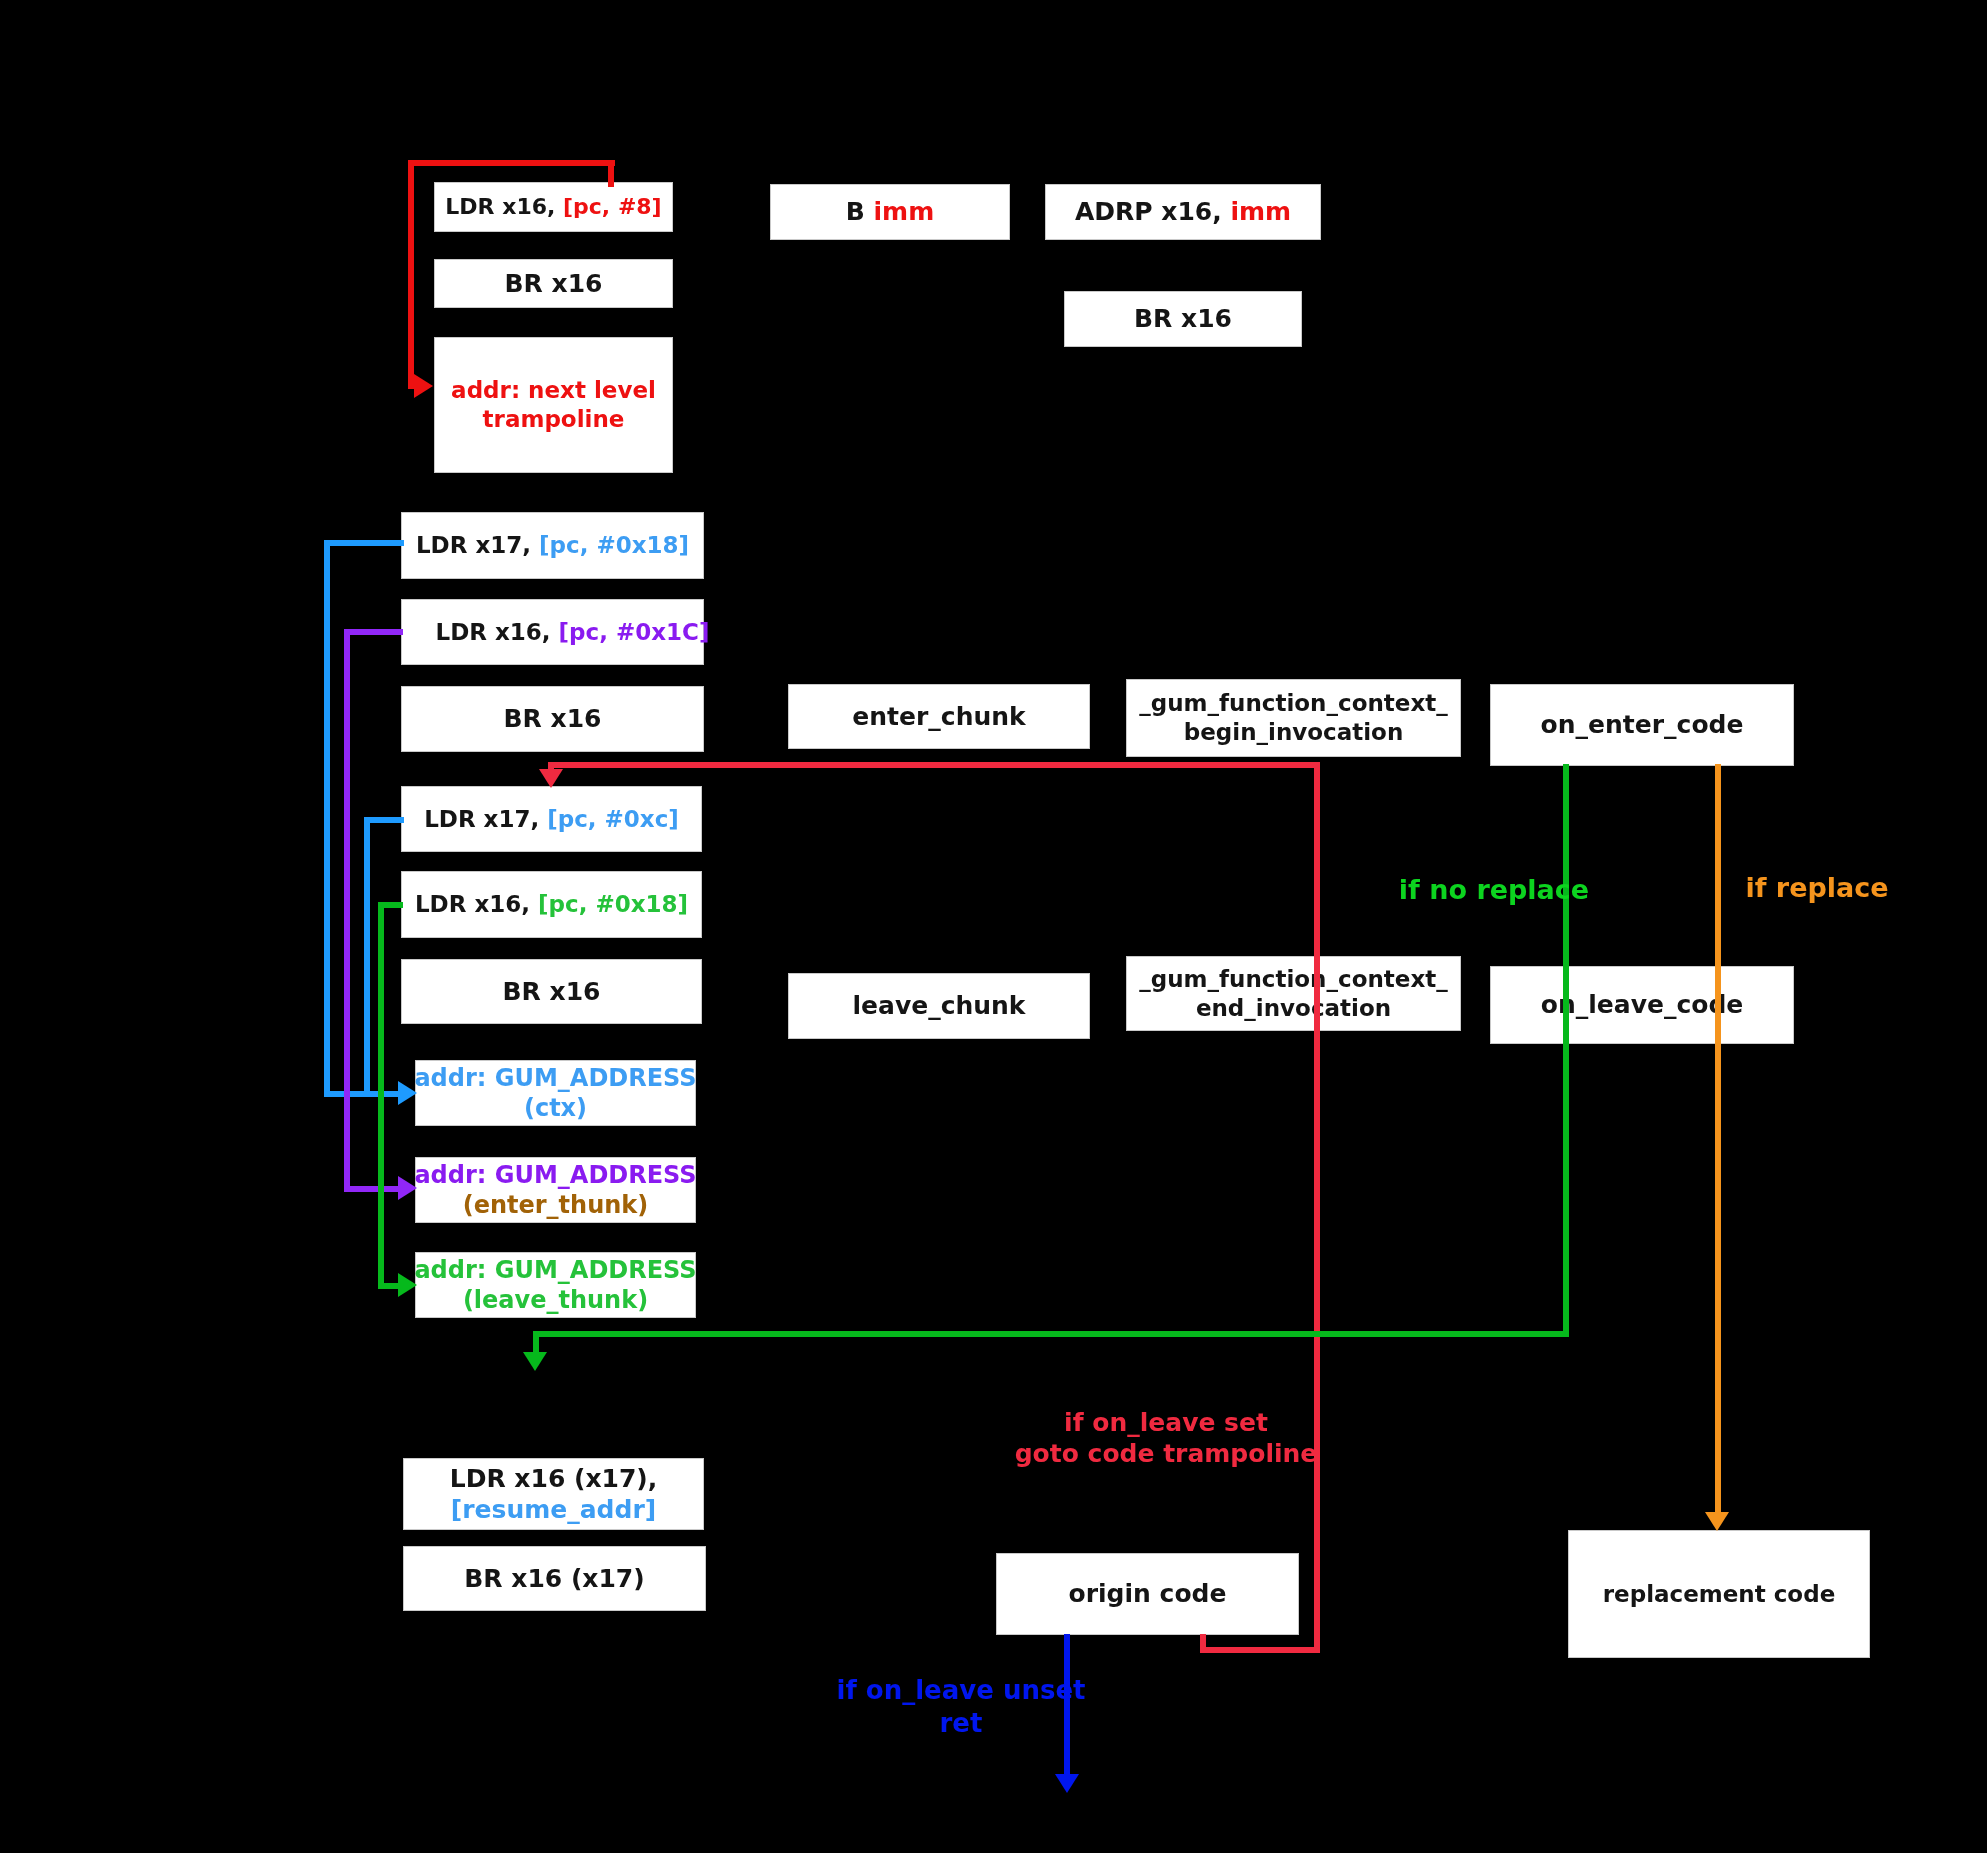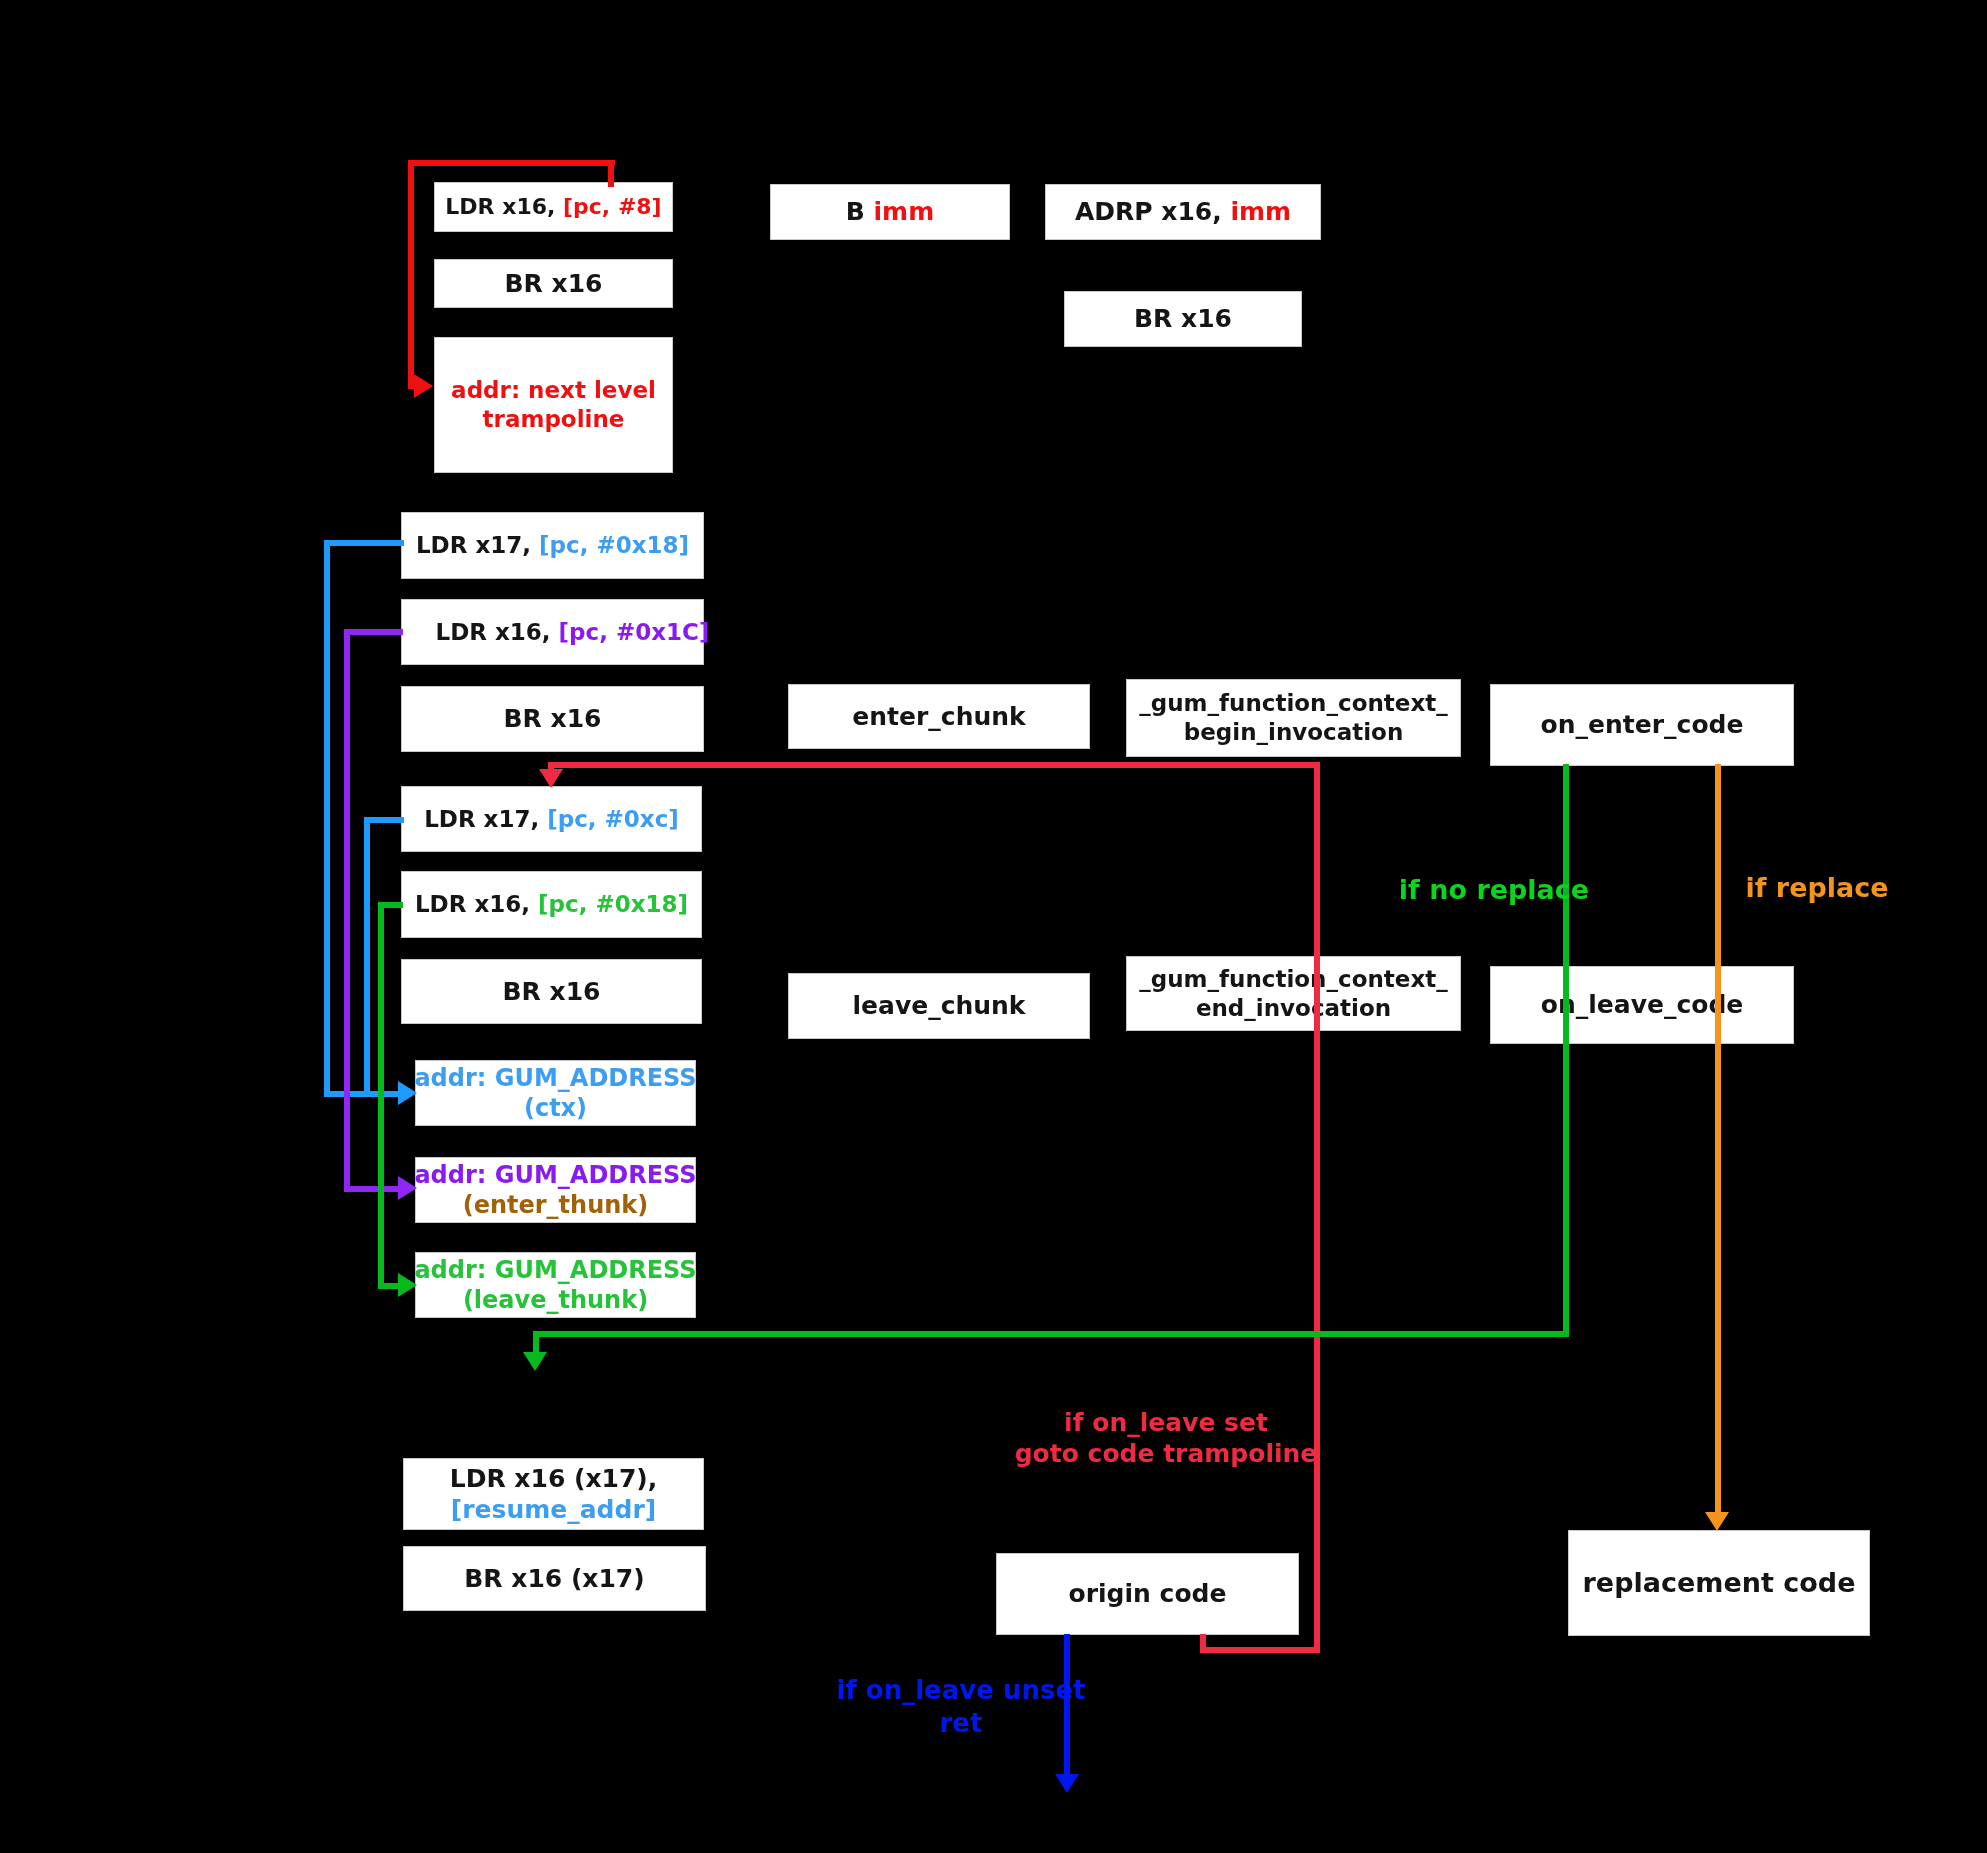--- a/index.html
+++ b/index.html
@@ -87,21 +87,21 @@
     <div class="node" style="left: 403px; top: 1458px; width: 301px; height: 72px; font-size: 25px;">
       <div class="ln"><span style="color: rgb(21, 21, 21);">LDR x16 (x17),</span></div>
       <div class="ln"><span style="color: rgb(61, 157, 243);">[resume_addr]</span></div>
     </div>
     <div class="node" style="left: 403px; top: 1546px; width: 303px; height: 65px; font-size: 25px;">
       <div class="ln"><span style="color: rgb(21, 21, 21);">BR x16 (x17)</span></div>
     </div>
     <div class="node" style="left: 996px; top: 1553px; width: 303px; height: 82px; font-size: 25px;">
       <div class="ln"><span style="color: rgb(21, 21, 21);">origin code</span></div>
     </div>
-    <div class="node" style="left: 1568px; top: 1530px; width: 302px; height: 106px; font-size: 27px;">
+    <div class="node" style="left: 1568px; top: 1530px; width: 302px; height: 128px; font-size: 23px;">
       <div class="ln"><span style="color: rgb(21, 21, 21);">replacement code</span></div>
     </div>
     <div class="seg" style="left: 608px; top: 160px; width: 5.8px; height: 27px; background: rgb(238, 17, 17);"></div>
     <div class="seg" style="left: 408px; top: 160px; width: 207px; height: 5.8px; background: rgb(238, 17, 17);"></div>
     <div class="seg" style="left: 408px; top: 160px; width: 5.8px; height: 229px; background: rgb(238, 17, 17);"></div>
     <div class="seg" style="left: 408px; top: 383px; width: 11.6px; height: 5.8px; background: rgb(238, 17, 17);"></div>
     <div class="tri" style="left: 414px; top: 374px; border-top: 12.6px solid transparent; border-bottom: 12.6px solid transparent; border-left: 19.4px solid rgb(238, 17, 17);"></div>
     <div class="seg" style="left: 324px; top: 540px; width: 80px; height: 5.8px; background: rgb(30, 155, 255);"></div>
     <div class="seg" style="left: 324px; top: 540px; width: 5.8px; height: 556px; background: rgb(30, 155, 255);"></div>
     <div class="seg" style="left: 324px; top: 1091px; width: 79px; height: 5.8px; background: rgb(30, 155, 255);"></div>

